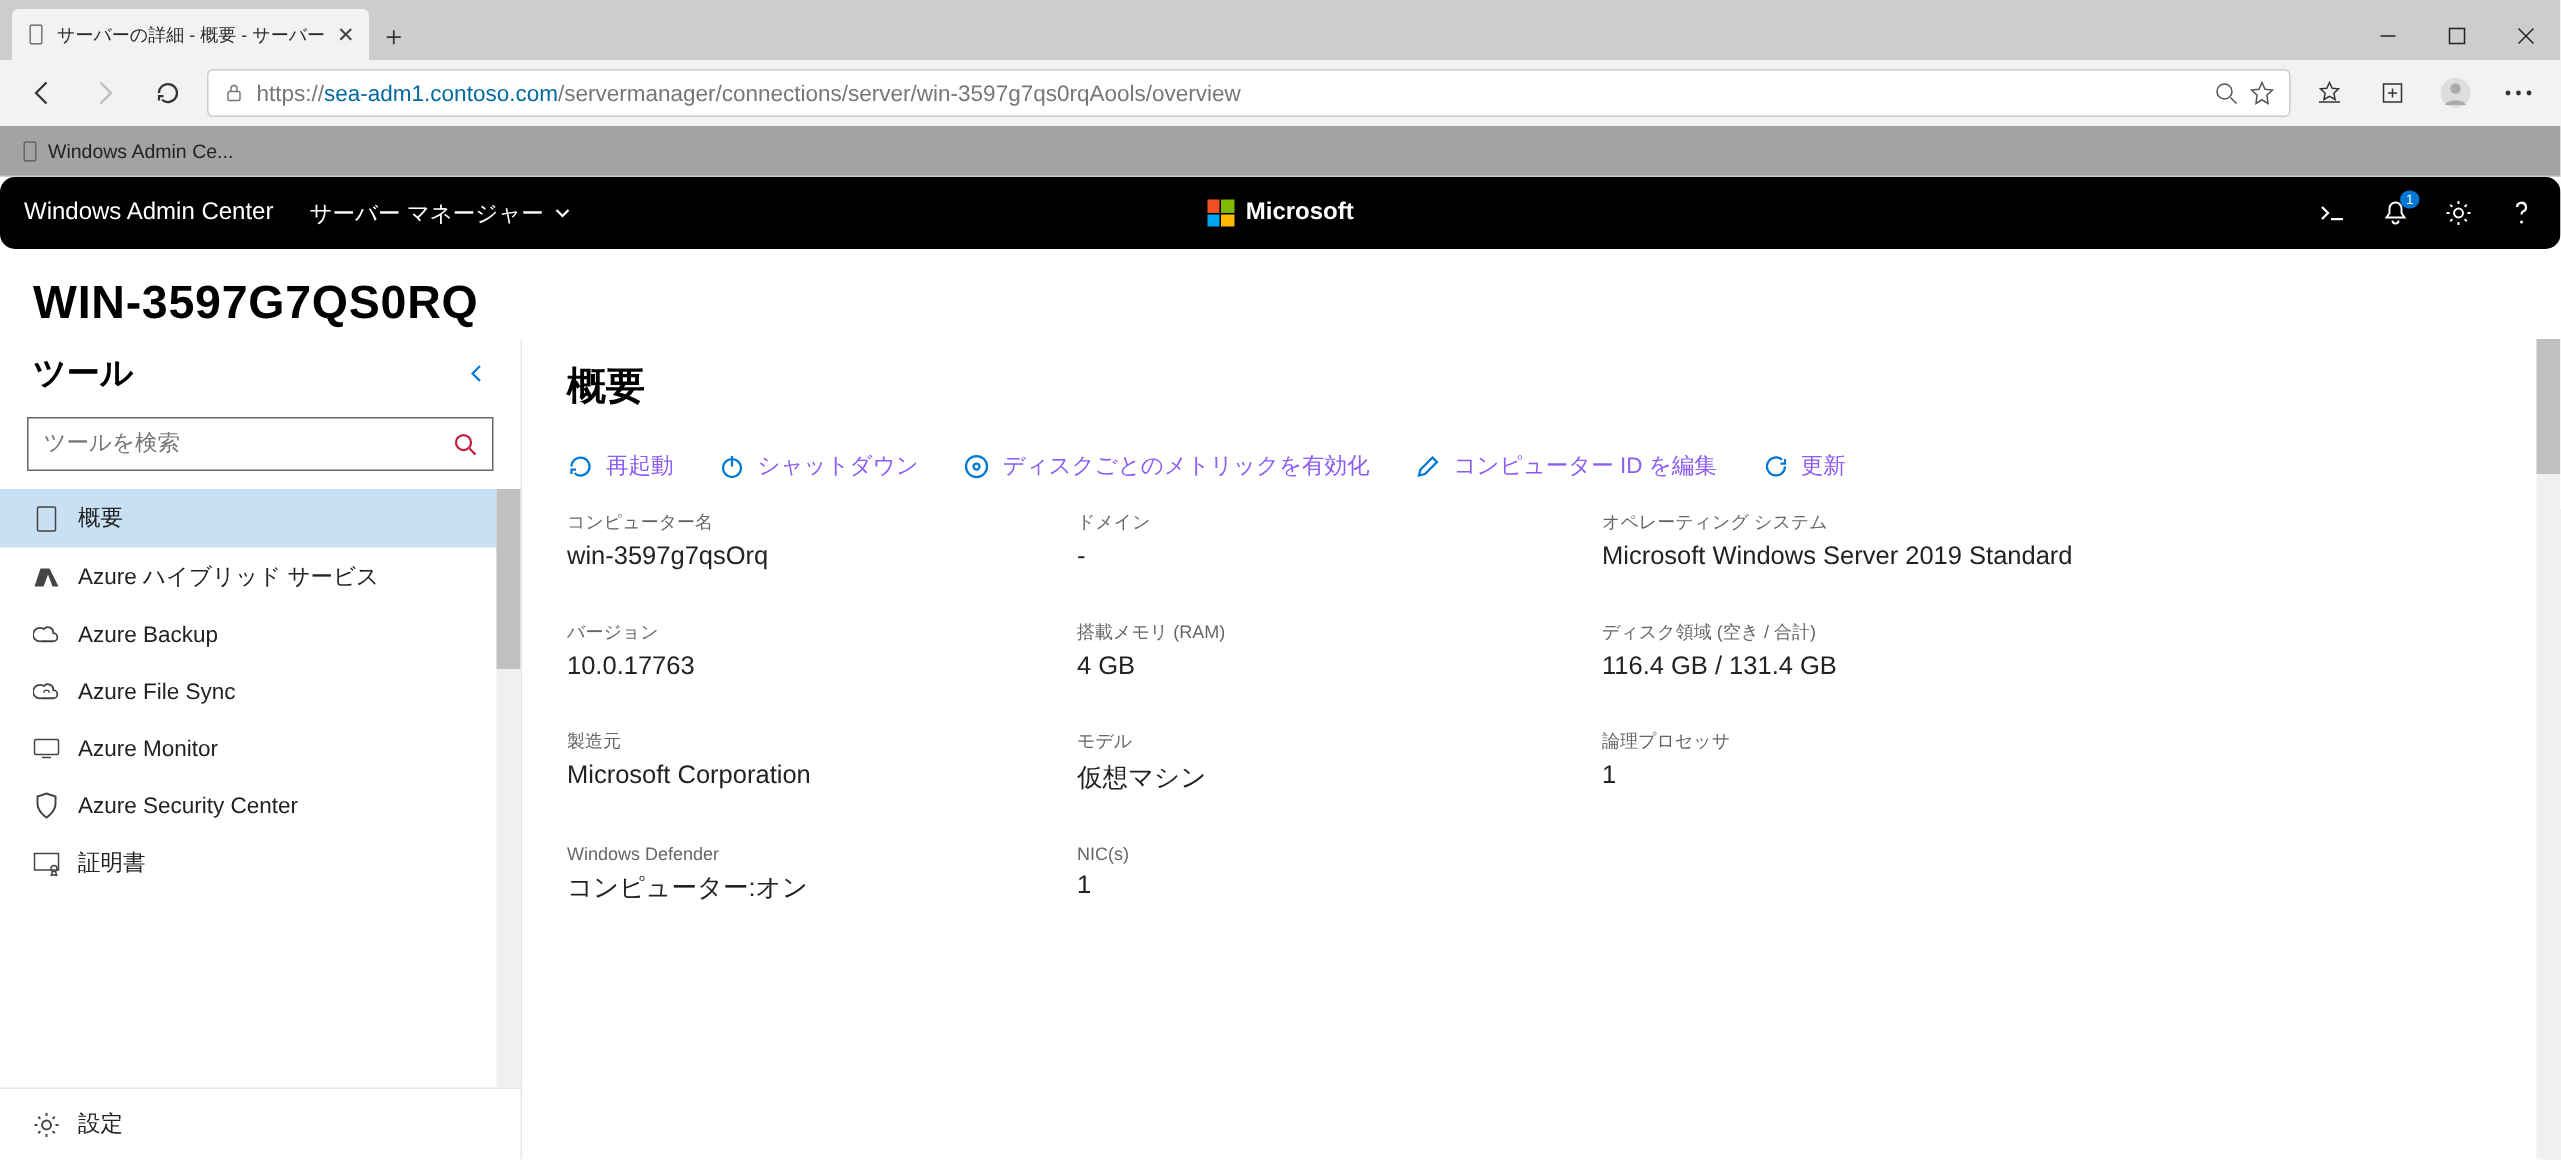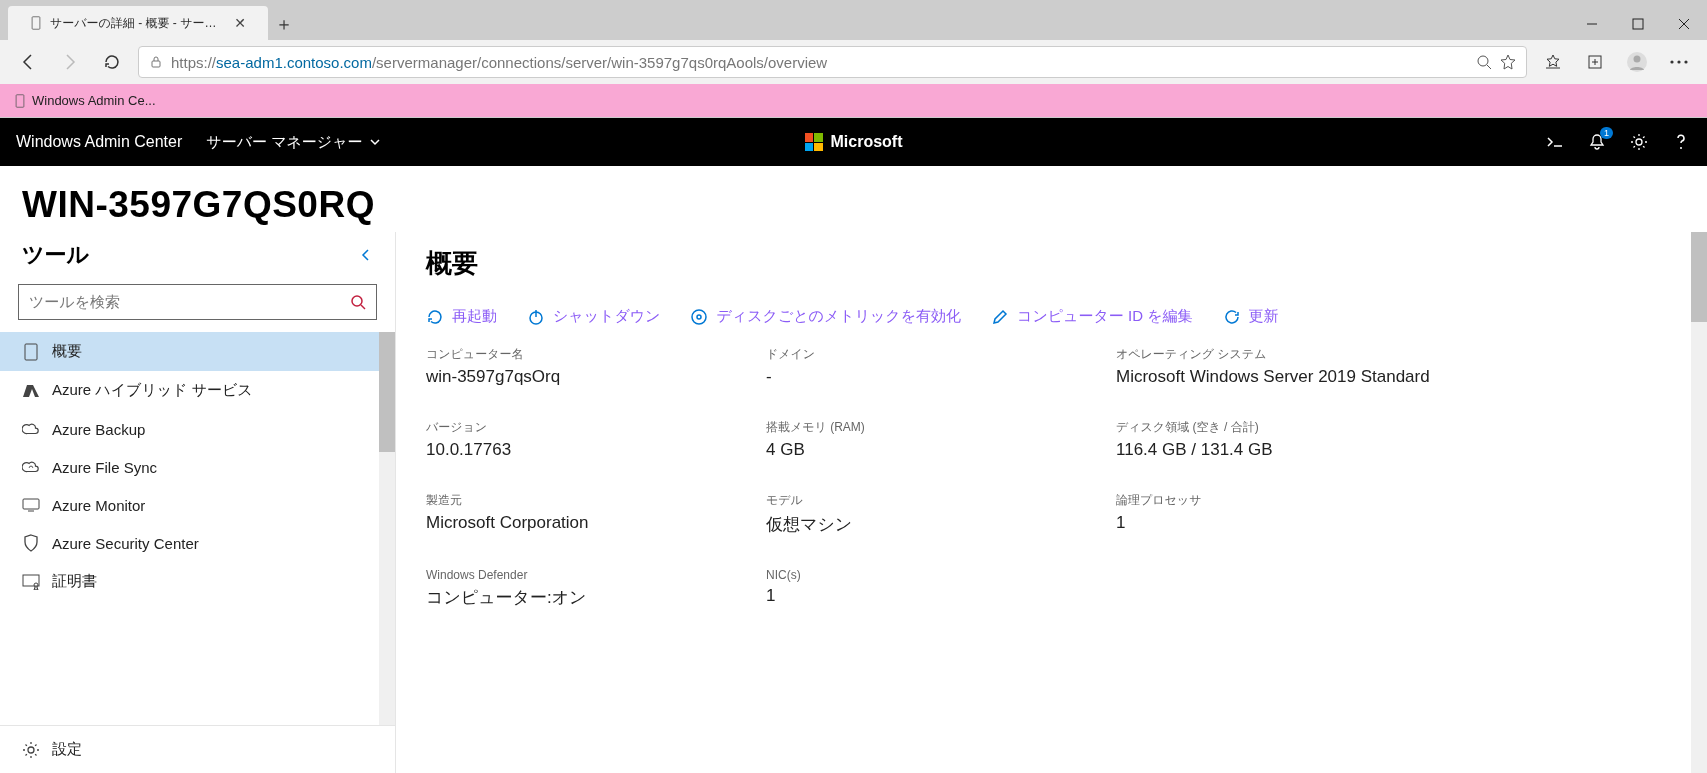--- a/index.html
+++ b/index.html
@@ -1,53 +1,53 @@
 <!DOCTYPE html>
 <html><head>
 <meta charset="utf-8">
 <style>
 * { box-sizing: border-box; margin: 0; padding: 0; font-family: "Segoe UI", "Meiryo", sans-serif; }
 body { width: 1707px; height: 773px; overflow: hidden; background: #fff; display: flex; flex-direction: column; }
 
 
 .browser-chrome { background: #cdcdcd; }
 .tab-strip { display: flex; align-items: flex-end; height: 40px; padding-left: 8px; }
-.tab { display: flex; align-items: center; background: #f2f2f2; height: 34px; padding: 0 22px; border-radius: 4px 4px 0 0; gap: 8px; max-width: 260px; }
+.tab { display: flex; align-items: center; background: #f2f2f2; height: 34px; padding: 0 10px; border-radius: 4px 4px 0 0; gap: 8px; max-width: 260px; }
 .tab-title { font-size: 12px; color: #2b2b2b; white-space: nowrap; overflow: hidden; text-overflow: ellipsis; }
 .tab-close { color: #444; font-size: 14px; }
 .new-tab { width: 32px; height: 32px; display: flex; align-items: center; justify-content: center; color: #333; font-size: 18px; }
 .win-ctrls { margin-left: auto; display: flex; }
 .win-btn { width: 46px; height: 32px; display: flex; align-items: center; justify-content: center; color: #222; }
 .addr-bar { background: #f2f2f2; height: 44px; display: flex; align-items: center; padding: 0 12px; gap: 10px; }
 .nav-btn { width: 32px; height: 32px; display: flex; align-items: center; justify-content: center; color: #333; }
 .nav-btn.disabled { color: #bbb; }
 .url-box { flex: 1; display: flex; align-items: center; background: #fff; border: 1px solid #ccc; border-radius: 4px; height: 32px; padding: 0 10px; gap: 8px; }
 .url-text { font-size: 15px; color: #777; flex: 1; white-space: nowrap; overflow: hidden; }
 .url-text .host { color: #0369a1; }
-.bookmark-bar { background: #f9a8d4; height: 34px; display: flex; align-items: center; padding: 0 14px; gap: 8px; border-bottom: 1px solid #ccc; }
+.bookmark-bar { background: #a3a3a3; height: 34px; display: flex; align-items: center; padding: 0 14px; gap: 8px; border-bottom: 1px solid #ccc; }
 .bm-item { display: flex; align-items: center; gap: 6px; font-size: 13px; color: #222; }
 
 
-.app-header { background: #000; color: #fff; height: 48px; display: flex; align-items: center; padding: 0 16px; gap: 24px; }
+.app-header { background: #000; color: #fff; height: 48px; display: flex; align-items: center; padding: 0 16px; gap: 24px; border-radius: 10px; }
 .app-header .brand { font-size: 16px; font-weight: 400; }
 .app-header .dropdown { display: flex; align-items: center; gap: 6px; font-size: 15px; }
 .app-header .center-logo { position: absolute; left: 50%; transform: translateX(-50%); display: flex; align-items: center; gap: 8px; font-size: 16px; font-weight: 600; }
 .ms-logo { width: 18px; height: 18px; display: grid; grid-template: 1fr 1fr / 1fr 1fr; gap: 1px; }
 .ms-logo div:nth-child(1){background:#f25022;} .ms-logo div:nth-child(2){background:#7fba00;} .ms-logo div:nth-child(3){background:#00a4ef;} .ms-logo div:nth-child(4){background:#ffb900;}
 .app-header .right { margin-left: auto; display: flex; align-items: center; gap: 22px; }
 .hdr-icon { width: 20px; height: 20px; display: flex; align-items: center; justify-content: center; color: #fff; position: relative; }
 .badge { position: absolute; top: -5px; right: -6px; background: #0078d4; color: #fff; border-radius: 8px; font-size: 9px; padding: 0 4px; line-height: 12px; }
 
 
 .page { flex: 1; display: flex; flex-direction: column; overflow: hidden; }
-.server-title { font-size: 37px; font-weight: 700; padding: 18px 22px 6px; letter-spacing: .5px; }
+.server-title { font-size: 31px; font-weight: 700; padding: 18px 22px 6px; letter-spacing: .5px; }
 .content { flex: 1; display: flex; overflow: hidden; }
 
 
-.sidebar { width: 396px; border-right: 1px solid #e5e5e5; display: flex; flex-direction: column; }
+.sidebar { width: 348px; border-right: 1px solid #e5e5e5; display: flex; flex-direction: column; }
 .tools-hdr { display: flex; align-items: center; justify-content: space-between; padding: 8px 22px 14px; }
 .tools-hdr h2 { font-size: 22px; font-weight: 700; }
 .collapse-caret { color: #0078d4; }
 .search-wrap { padding: 0 18px 12px; }
 .tool-search { display: flex; align-items: center; border: 1px solid #666; height: 36px; padding: 0 10px; }
 .tool-search input { border: none; outline: none; flex: 1; font-size: 15px; color: #333; font-family: Liberation Serif, serif; }
 .tool-search input::placeholder { color: #777; }
 .search-icon { color: #c2203f; }
 .tool-list { flex: 1; overflow-y: auto; position: relative; }
 .tool-item { display: flex; align-items: center; gap: 12px; padding: 10px 22px; font-size: 15px; color: #222; cursor: pointer; }

